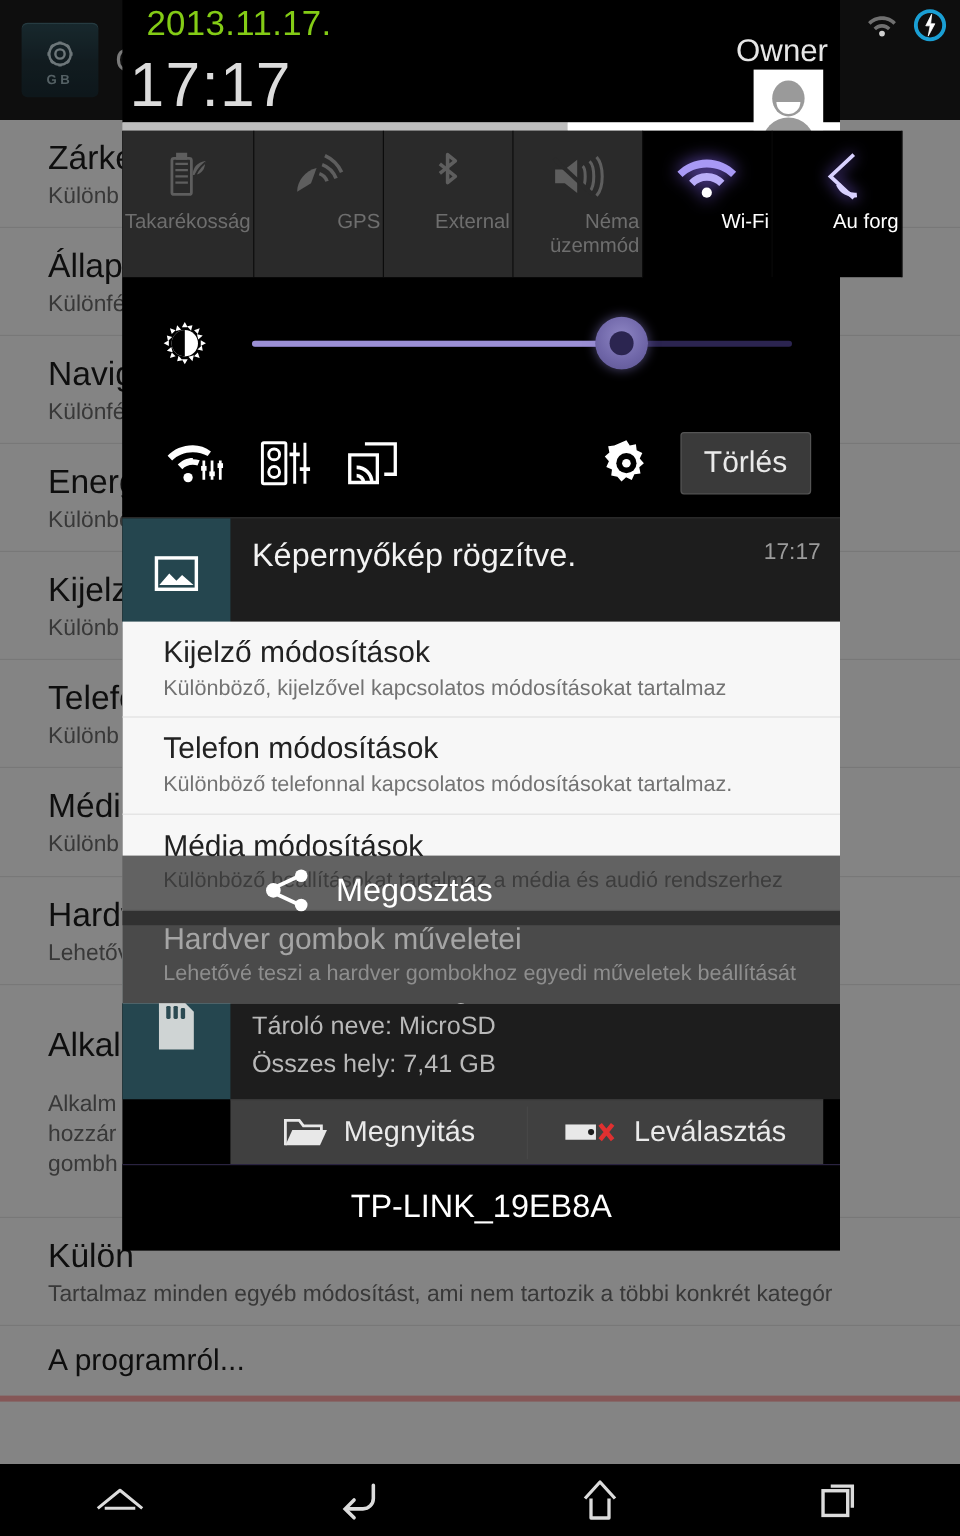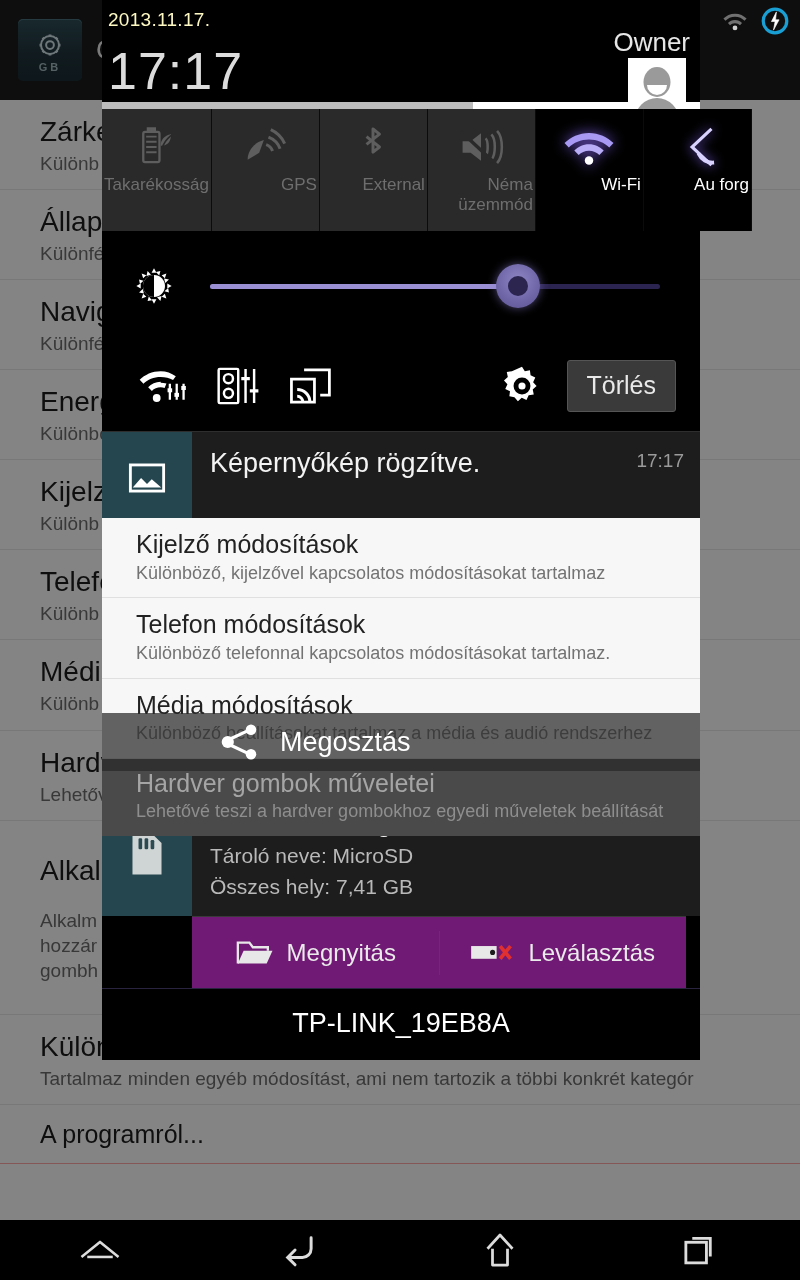--- a/index.html
+++ b/index.html
@@ -29,33 +29,33 @@
   .bg-appicon .gearimg{ width:30px; height:30px; margin-top:2px; }
   .bg-appicon .gb{
     font-size:11px; letter-spacing:3px; color:#9fb6bd; font-weight:bold; margin-top:1px;
   }
   .bg-apptitle{ color:#e8e8e8; font-size:27px; margin-left:14px; white-space:nowrap; }
 
   .bg-list{ position:absolute; left:0; top:100px; width:800px; }
   .bg-row{ padding:14px 40px 13px 40px; border-bottom:1px solid #e2e2e2; }
   .bg-row .t{ font-size:28px; color:#1c1c1c; line-height:1.25; font-weight:400; }
   .bg-row .s{ font-size:19px; color:#6b6b6b; line-height:1.32; margin-top:2px; }
-  .bg-row.plain{ border-bottom:1px solid #fca5a5; }
+  .bg-row.plain{ border-bottom:5px solid #fca5a5; }
   .bg-row.plain .t{ font-size:25px; }
 
   
   #shade{
     position:absolute; left:102px; top:0; width:598px;
     background:#000; z-index:30;
   }
   .sb{
     height:40px; display:flex; align-items:center; padding:0 6px;
     color:#fff;
   }
-  .sb .date{ font-size:19px; color:#fef9c3; letter-spacing:.3px; }
+  .sb .date{ font-size:29px; color:#84cc16; letter-spacing:.3px;margin-left:14px; }
   .clockrow{
     height:62px; display:flex; align-items:center; justify-content:space-between;
     padding:0 0 0 6px;
   }
   .clockrow .clock{
     font-size:52px; color:#dcdcdc; font-weight:300; letter-spacing:1px; line-height:1;
     font-family:"Liberation Sans","DejaVu Sans",sans-serif;
   }
   .ownerwrap{ display:flex; align-items:center; gap:0;flex-direction:column; }
   .ownername{ font-size:26px; color:#e6e6e6; margin-right:10px; }
@@ -119,21 +119,21 @@
   .notif .ni{
     flex:0 0 90px; background:#25464f; display:flex; align-items:center; justify-content:center;
     align-self:stretch;
   }
   .notif .nb{ flex:1; padding:16px 16px 16px 18px; position:relative; }
   .notif .ntitle{ color:#f3f3f3; font-size:27px; line-height:1.18; }
   .notif .nline{ color:#b9b9b9; font-size:21px; line-height:1.32; margin-top:3px; }
   .notif .ntime{ position:absolute; right:16px; top:18px; color:#9b9b9b; font-size:19px; }
 
   .notifactions{
-    background:#701a75; display:flex; align-items:center; height:72px;
+    background:#404040; display:flex; align-items:center; height:54px;
     border-top:1px solid #3a3a3a; margin:0 14px 0 90px;
   }
   .na{ flex:1; display:flex; align-items:center; justify-content:center; gap:14px; color:#eaeaea; font-size:24px; }
   .vdiv{ width:1px; height:44px; background:#474747; }
 
   
   .toast{
     background:#000; color:#fff; font-size:27px; text-align:center;
     padding:19px 0 21px 0; border-top:1px solid #2a2340;
   }

